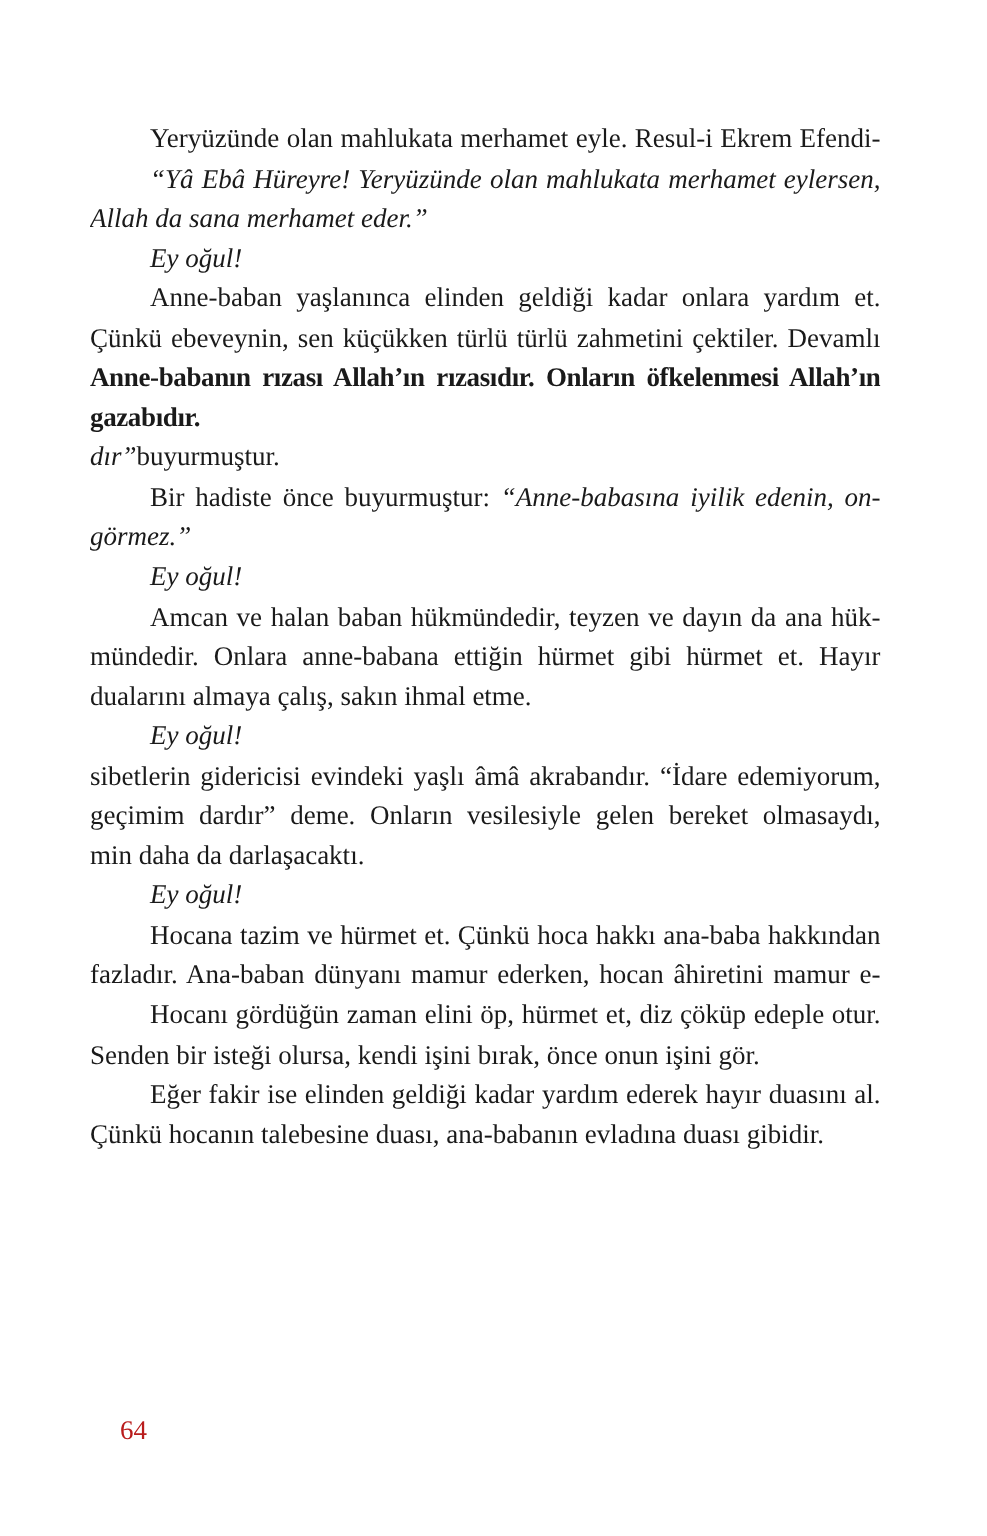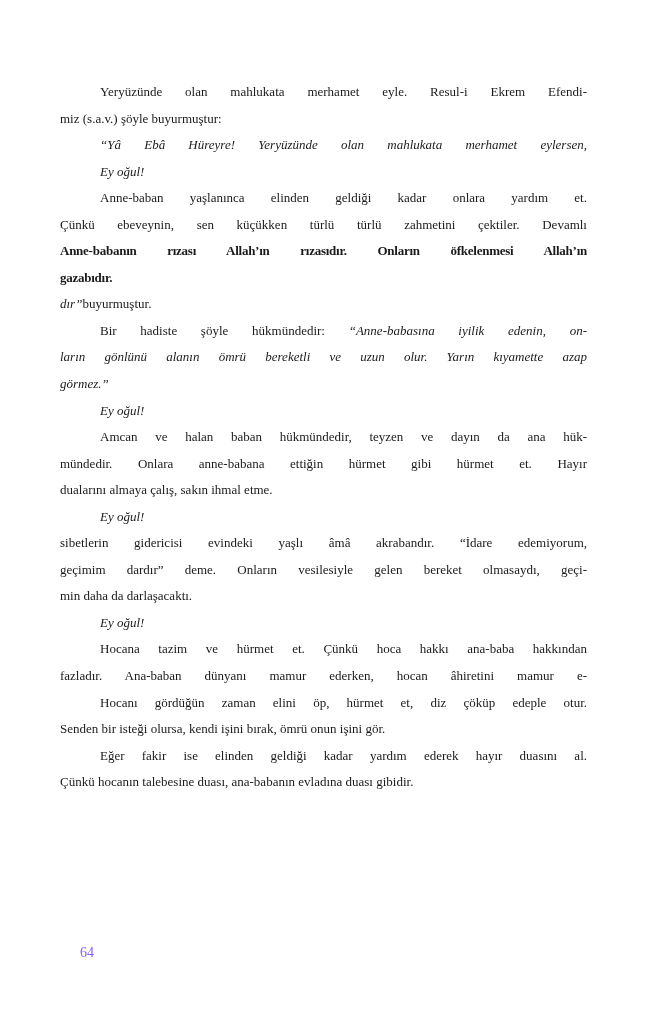--- a/index.html
+++ b/index.html
@@ -19,21 +19,21 @@
   }
   .text-block {
     position: absolute;
     top: 79px;
     left: 60px;
     width: 527px;
   }
   .line {
     height: 26.55px;
     line-height: 26.55px;
-    font-size: 13px;
+    font-size: 18px;
     overflow: hidden;
     text-align: left;
     white-space: normal;
   }
   .line.j {
     text-align: justify;
   }
   .line.j::after {
     content: "";
     display: inline-block;
@@ -43,52 +43,51 @@
   .line.ind {
     text-indent: 40px;
   }
   .seg-n { font-style: normal; font-weight: normal; }
   .seg-i { font-style: italic; font-weight: normal; }
   .seg-b { font-style: normal; font-weight: bold; letter-spacing: -0.25px; text-align: center; }
   .page-number {
     position: absolute;
     left: 80px;
     top: 941px;
-    font-size: 14px;
+    font-size: 18px;
     line-height: 24px;
-    color: #8b5cf6;
+    color: #b91c1c;
   }
 </style>
 </head>
 <body>
 
 <div class="page">
   <div class="text-block" id="text-block">
       <div class="line j ind"><span class="seg-n">Yeryüzünde olan mahlukata merhamet eyle. Resul-i Ekrem Efendi-</span></div>
-      <div class="line"><span class="seg-n">miz (s.a.v.) şöyle buyurmuştur:</span></div>
       <div class="line j ind"><span class="seg-i">“Yâ Ebâ Hüreyre! Yeryüzünde olan mahlukata merhamet eylersen,</span></div>
+      <div class="line"><span class="seg-i">Allah da sana merhamet eder.”</span></div>
       <div class="line ind"><span class="seg-i">Ey oğul!</span></div>
       <div class="line j ind"><span class="seg-n">Anne-baban yaşlanınca elinden geldiği kadar onlara yardım et.</span></div>
       <div class="line j"><span class="seg-n">Çünkü ebeveynin, sen küçükken türlü türlü zahmetini çektiler. Devamlı</span></div>
       <div class="line j"><span class="seg-b">Anne-babanın rızası Allah’ın rızasıdır. Onların öfkelenmesi Allah’ın</span></div>
       <div class="line"><span class="seg-b">gazabıdır.</span></div>
       <div class="line"><span class="seg-i">dır”</span><span class="seg-n">buyurmuştur.</span></div>
-      <div class="line j ind"><span class="seg-n">Bir hadiste şöyle hükmündedir: </span><span class="seg-i">“Anne-babasına iyilik edenin, on-</span></div>
-      <div class="line j"><span class="seg-i">ların gönlünü alanın ömrü bereketli ve uzun olur. Yarın kıyamette azap</span></div>
+      <div class="line j ind"><span class="seg-n">Bir hadiste önce buyurmuştur: </span><span class="seg-i">“Anne-babasına iyilik edenin, on-</span></div>
       <div class="line"><span class="seg-i">görmez.”</span></div>
       <div class="line ind"><span class="seg-i">Ey oğul!</span></div>
       <div class="line j ind"><span class="seg-n">Amcan ve halan baban hükmündedir, teyzen ve dayın da ana hük-</span></div>
       <div class="line j"><span class="seg-n">mündedir. Onlara anne-babana ettiğin hürmet gibi hürmet et. Hayır</span></div>
       <div class="line"><span class="seg-n">dualarını almaya çalış, sakın ihmal etme.</span></div>
       <div class="line ind"><span class="seg-i">Ey oğul!</span></div>
       <div class="line j"><span class="seg-n">sibetlerin gidericisi evindeki yaşlı âmâ akrabandır. “İdare edemiyorum,</span></div>
       <div class="line j"><span class="seg-n">geçimim dardır” deme. Onların vesilesiyle gelen bereket olmasaydı, geçi-</span></div>
       <div class="line"><span class="seg-n">min daha da darlaşacaktı.</span></div>
       <div class="line ind"><span class="seg-i">Ey oğul!</span></div>
       <div class="line j ind"><span class="seg-n">Hocana tazim ve hürmet et. Çünkü hoca hakkı ana-baba hakkından</span></div>
       <div class="line j"><span class="seg-n">fazladır. Ana-baban dünyanı mamur ederken, hocan âhiretini mamur e-</span></div>
       <div class="line j ind"><span class="seg-n">Hocanı gördüğün zaman elini öp, hürmet et, diz çöküp edeple otur.</span></div>
-      <div class="line"><span class="seg-n">Senden bir isteği olursa, kendi işini bırak, ömrü onun işini gör.</span></div>
+      <div class="line"><span class="seg-n">Senden bir isteği olursa, kendi işini bırak, önce onun işini gör.</span></div>
       <div class="line j ind"><span class="seg-n">Eğer fakir ise elinden geldiği kadar yardım ederek hayır duasını al.</span></div>
       <div class="line"><span class="seg-n">Çünkü hocanın talebesine duası, ana-babanın evladına duası gibidir.</span></div>
     </div>
   <div class="page-number">64</div>
 </div>
 
 </body></html>

